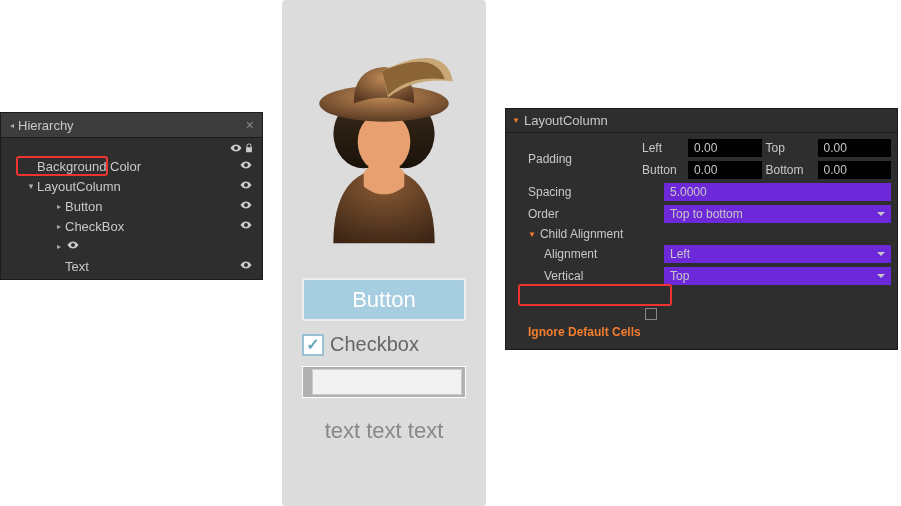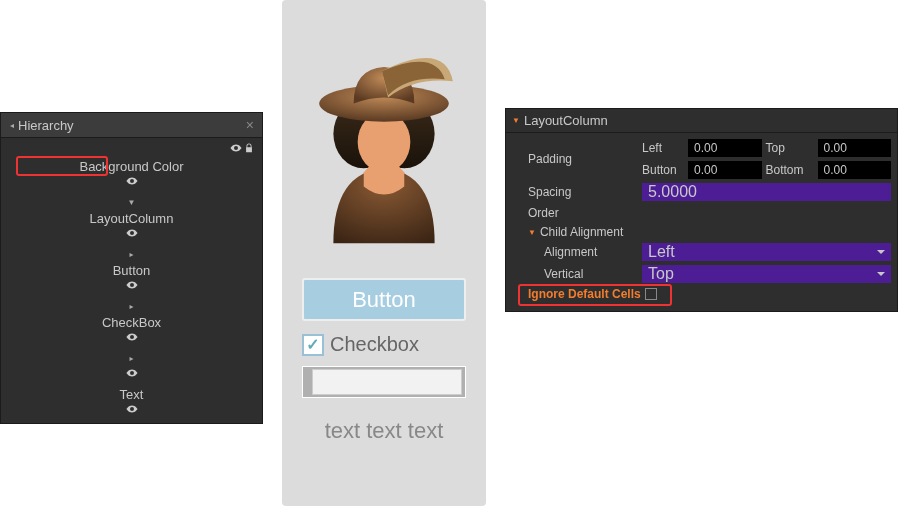--- a/index.html
+++ b/index.html
@@ -45,26 +45,24 @@
   }
   .hierarchy-body { padding: 2px 0; }
   .top-icons {
     display: flex;
     justify-content: flex-end;
     padding: 2px 8px 0 8px;
     gap: 2px;
   }
   .tree-row {
     display: flex;
-    align-items: center;
     padding: 2px 8px 2px 8px;
     font-size: 13px;
     line-height: 16px;
     position: relative;
-    flex-direction: column;
   }
   .tree-row .indent { display:inline-block; flex:0 0 auto; }
   .tree-row .tw {
     width: 12px;
     display: inline-block;
     text-align:center;
     font-size: 8px;
     color: #aaa;
   }
   .tree-row .label { flex: 1; color: #c8c8c8; }
@@ -217,28 +215,29 @@
   .plabel.sub { padding-left: 32px; }
   .pgroup {
     display:flex;
     align-items:center;
     padding: 2px 0 2px 16px;
     font-size: 12px;
   }
   .pgroup .tw { color:#f27d2e; font-size: 8px; margin-right: 4px; }
   .pfield {
     flex: 1;
-    background: #4c1d95;
+    background: #6d28d9;
     color: #c8c8c8;
     padding: 2px 6px;
     height: 18px;
     line-height: 14px;
-    font-size: 16px;
+    font-size: 12px;
     border: none;
     position:relative;
+    margin-left:22px;
   }
   .pdrop::after {
     content: "";
     position:absolute;
     right: 6px; top: 7px;
     border-left: 4px solid transparent;
     border-right: 4px solid transparent;
     border-top: 4px solid #c8c8c8;
   }
   .ppad {
@@ -253,20 +252,21 @@
   }
   .idc-row {
     display:flex;
     align-items:center;
     padding: 2px 0 2px 16px;
   }
   .idc-label {
     color: #f27d2e;
     font-weight: bold;
     font-size: 12px;
+    margin-top: 36px;
   }
   .idc-check {
     width: 12px; height:12px;
     border: 1px solid #888;
     margin-left: 4px;
     background: #2e2e2e;
   }
   .redbox.p1 {
     left: 12px;
     top: 175px;
@@ -420,20 +420,21 @@
         <span class="lbl">Bottom</span>
         <span class="fld">0.00</span>
       </div>
     </div>
     <div class="prow">
       <div class="plabel">Spacing</div>
       <div class="pfield">5.0000</div>
     </div>
     <div class="prow">
       <div class="plabel">Order</div>
+      <div class="pfield pdrop">Top to bottom</div>
     </div>
     <div class="pgroup">
       <span class="tw">▼</span>
       <span>Child Alignment</span>
     </div>
     <div class="prow">
       <div class="plabel sub">Alignment</div>
       <div class="pfield pdrop">Left</div>
     </div>
     <div class="prow">

